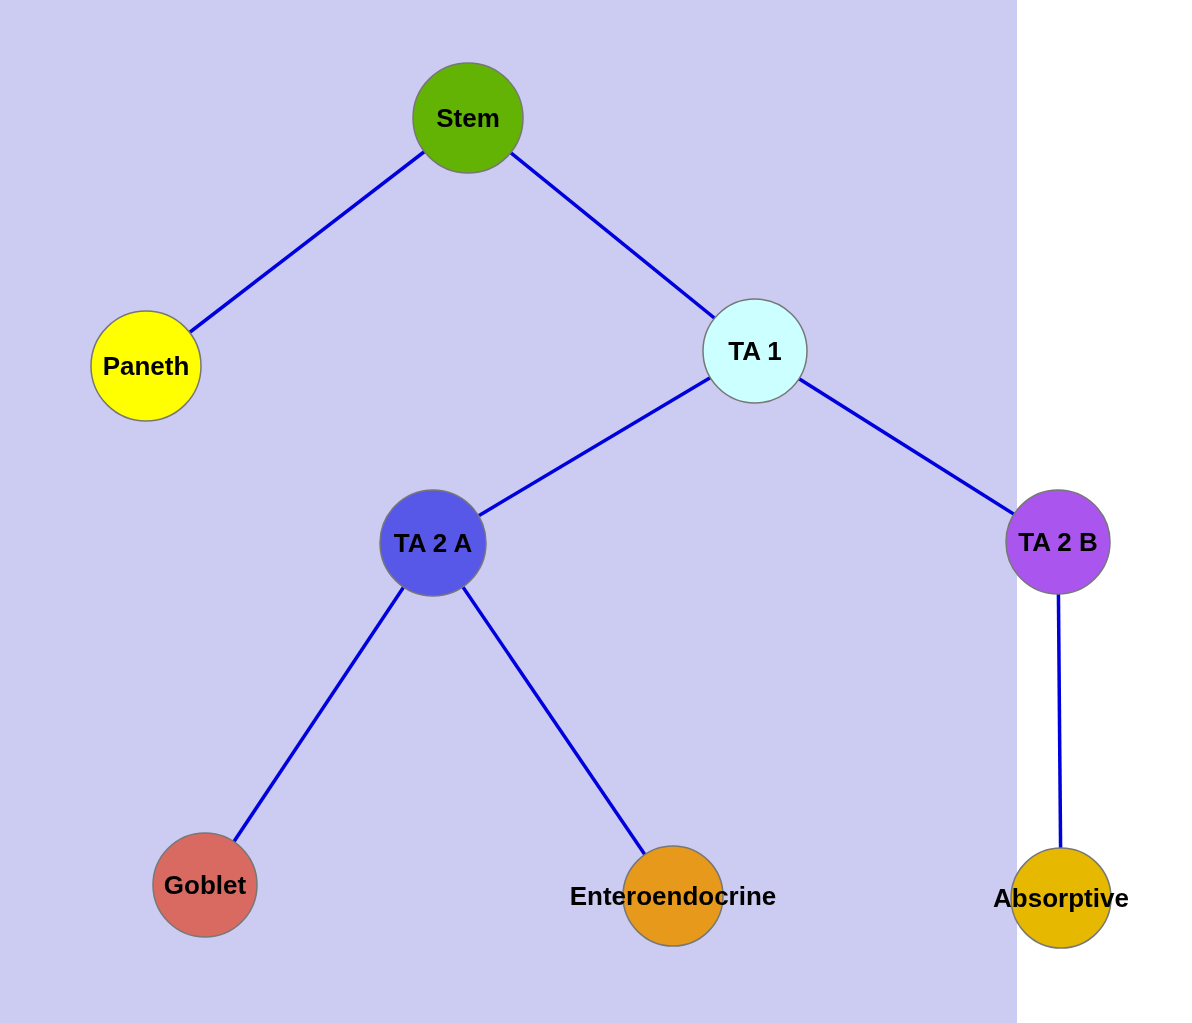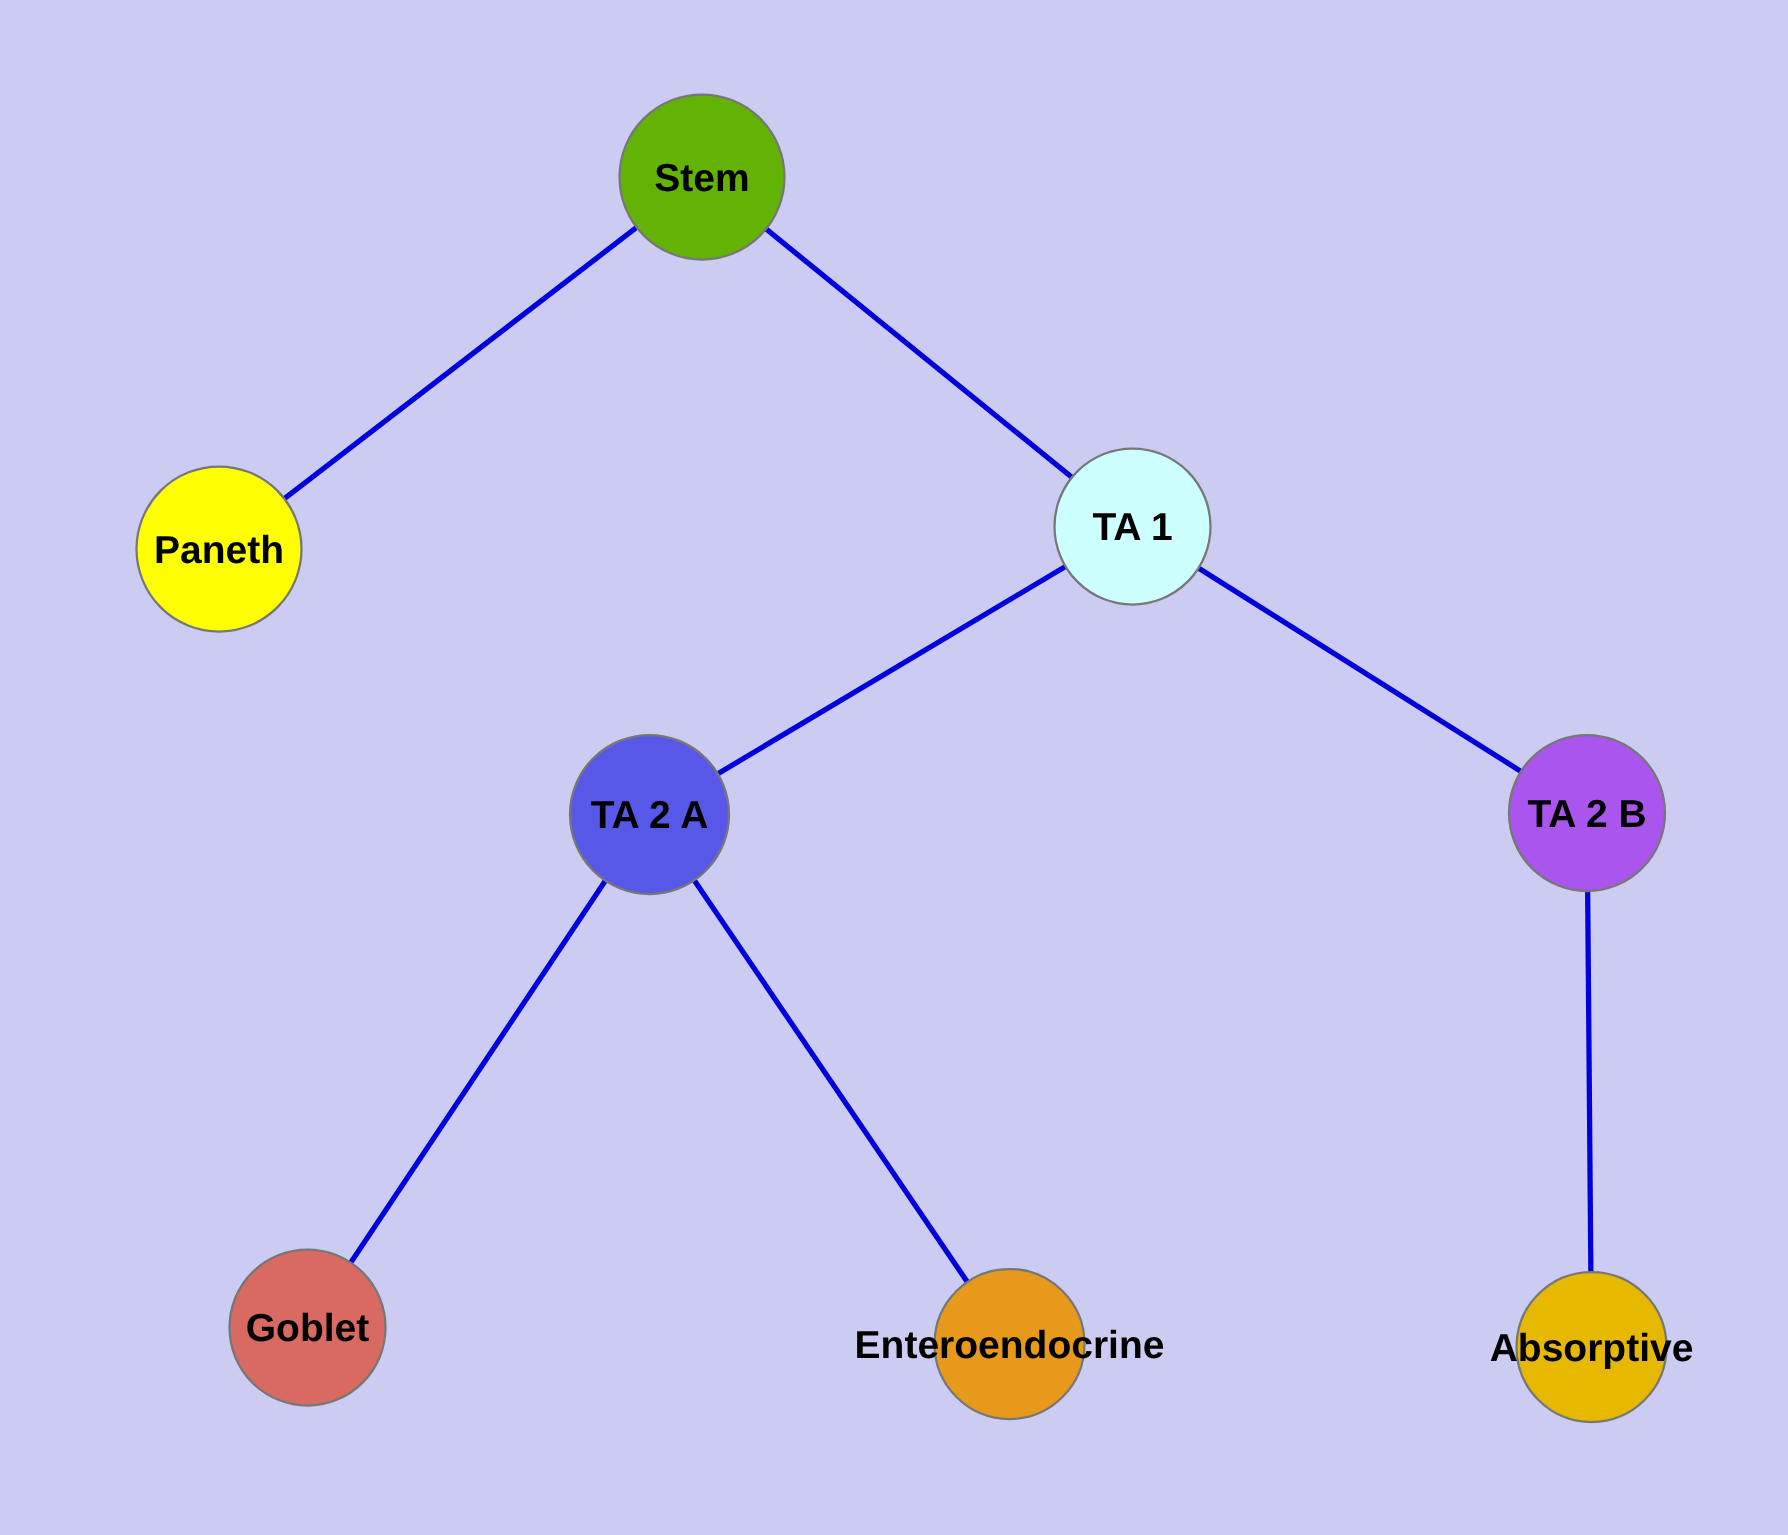--- a/index.html
+++ b/index.html
@@ -7,21 +7,21 @@
     padding: 0;
   }
   body {
     width: 1192px;
     height: 1023px;
     overflow: hidden;
     font-family: "Liberation Sans", sans-serif;
   }
   #canvas-wrap {
     position: relative;
-    width: 1192px;
+    width: 1017px;
     height: 1023px;
     background: #ccccf2;
   }
   #graph-svg {
     position: absolute;
     left: 0;
     top: 0;
     width: 1192px;
     height: 1023px;
     display: block;

